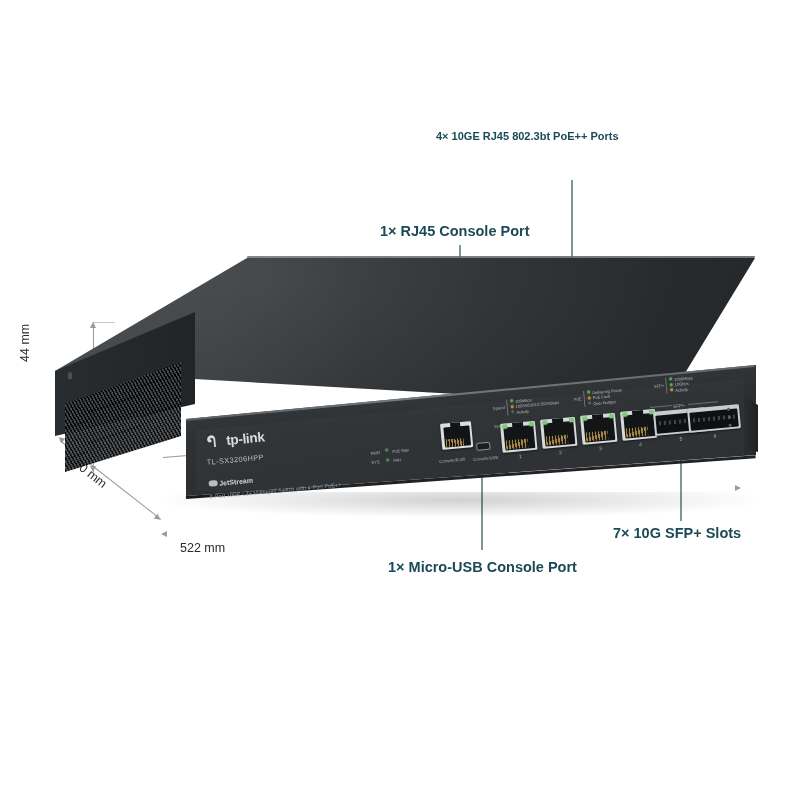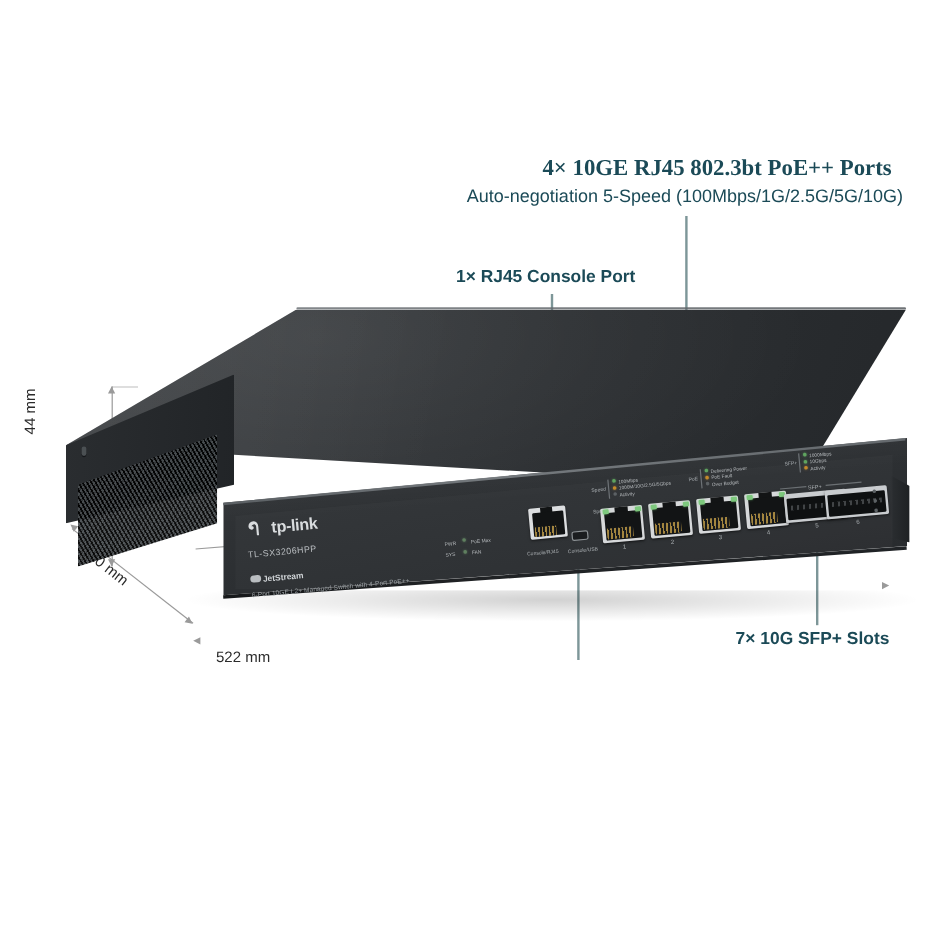--- a/index.html
+++ b/index.html
@@ -142,25 +142,25 @@
 </head>
 <body>
 
 <div class="stage">
 
   <div class="cl-line" style="left:571px;top:180px;width:1.6px;height:216px;"></div>
   <div class="cl-line" style="left:459px;top:245px;width:1.6px;height:183px;"></div>
   <div class="cl-line" style="left:481px;top:463px;width:1.6px;height:87px;"></div>
   <div class="cl-line" style="left:680px;top:443px;width:1.6px;height:78px;"></div>
 
-  <div class="callout bold" style="left:452px;top:130px;font-size:19px;font-family:Liberation Serif, serif;">4× 10GE RJ45 802.3bt PoE++ Ports</div>
-  <div class="callout" style="left:389px;top:155px;font-size:15px;">Auto-negotiation 5-Speed (100Mbps/1G/2.5G/5G/10G)</div>
+  <div class="callout bold" style="left:436px;top:130px;font-size:11px;">4× 10GE RJ45 802.3bt PoE++ Ports</div>
 
   <div class="callout bold" style="left:380px;top:223px;font-size:14.5px;">1× RJ45 Console Port</div>
 
+  <div class="callout bold" style="left:388px;top:559px;font-size:14.5px;">1× Micro-USB Console Port</div>
 
   <div class="callout bold" style="left:613px;top:525px;font-size:14.5px;">7× 10G SFP+ Slots</div>
 
   <div class="dim-line" style="left:93px;top:322px;width:1px;height:150px;"></div>
   <div class="arrowhead" style="left:90px;top:322px;border-left:3.5px solid transparent;border-right:3.5px solid transparent;border-bottom:6px solid #9a9a9a;"></div>
   <div class="arrowhead" style="left:90px;top:466px;border-left:3.5px solid transparent;border-right:3.5px solid transparent;border-top:6px solid #9a9a9a;"></div>
   <div class="dim-line" style="left:93px;top:322px;width:22px;height:1px;opacity:.55;"></div>
   <div class="dim-txt" style="left:18px;top:362px;transform:rotate(-90deg);transform-origin:left top;width:60px;">44 mm</div>
 
   <div class="dim-line" style="left:60px;top:440px;width:128px;height:1px;transform-origin:left center;transform:rotate(38deg);"></div>

